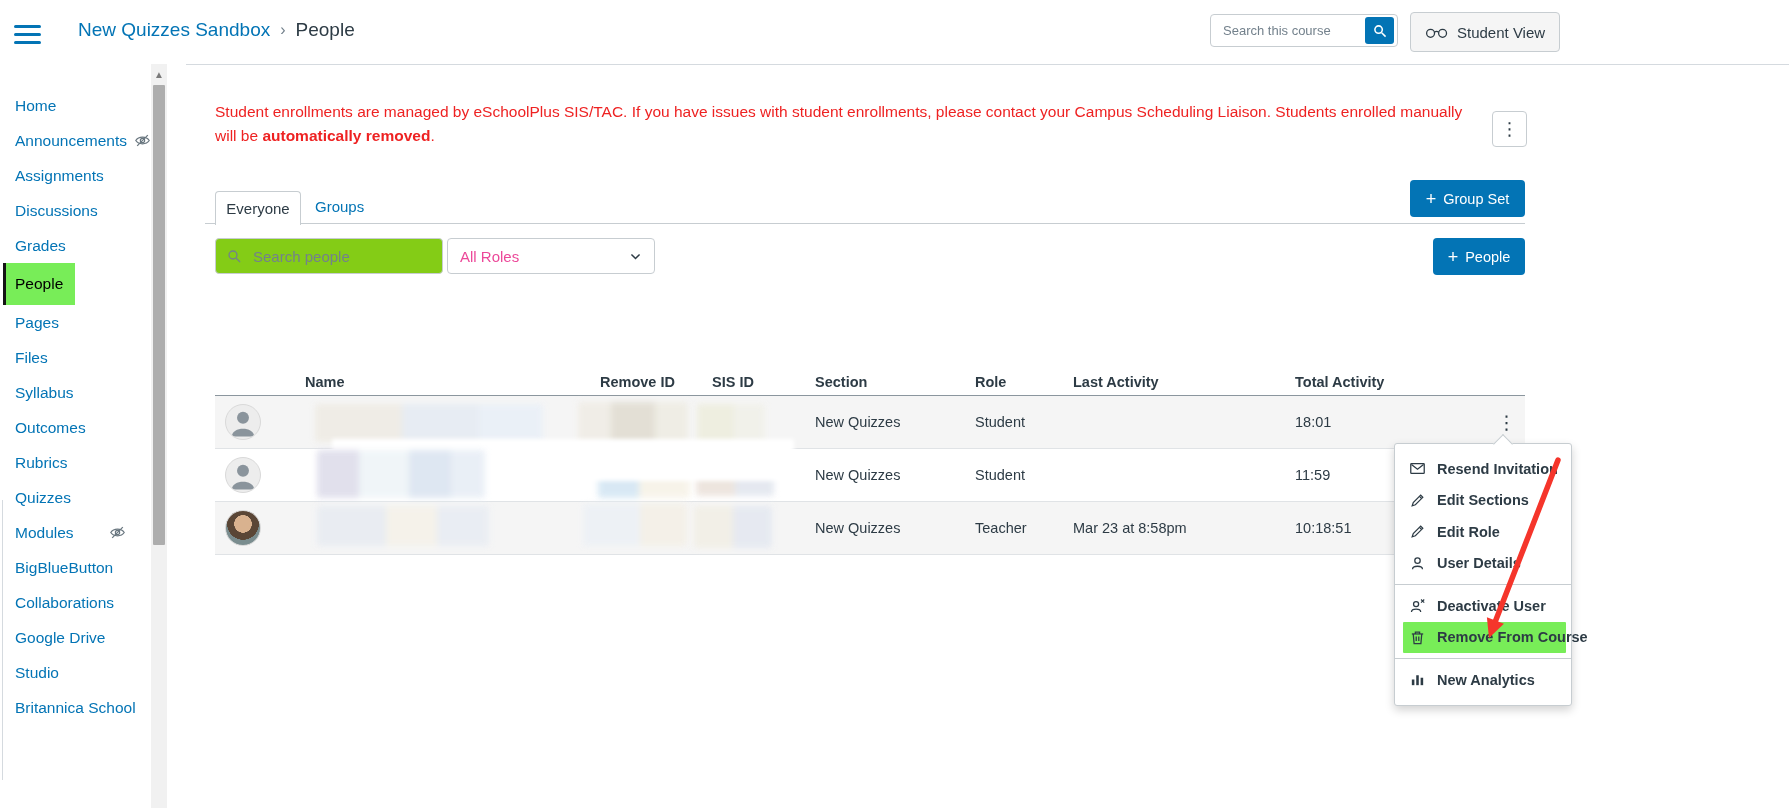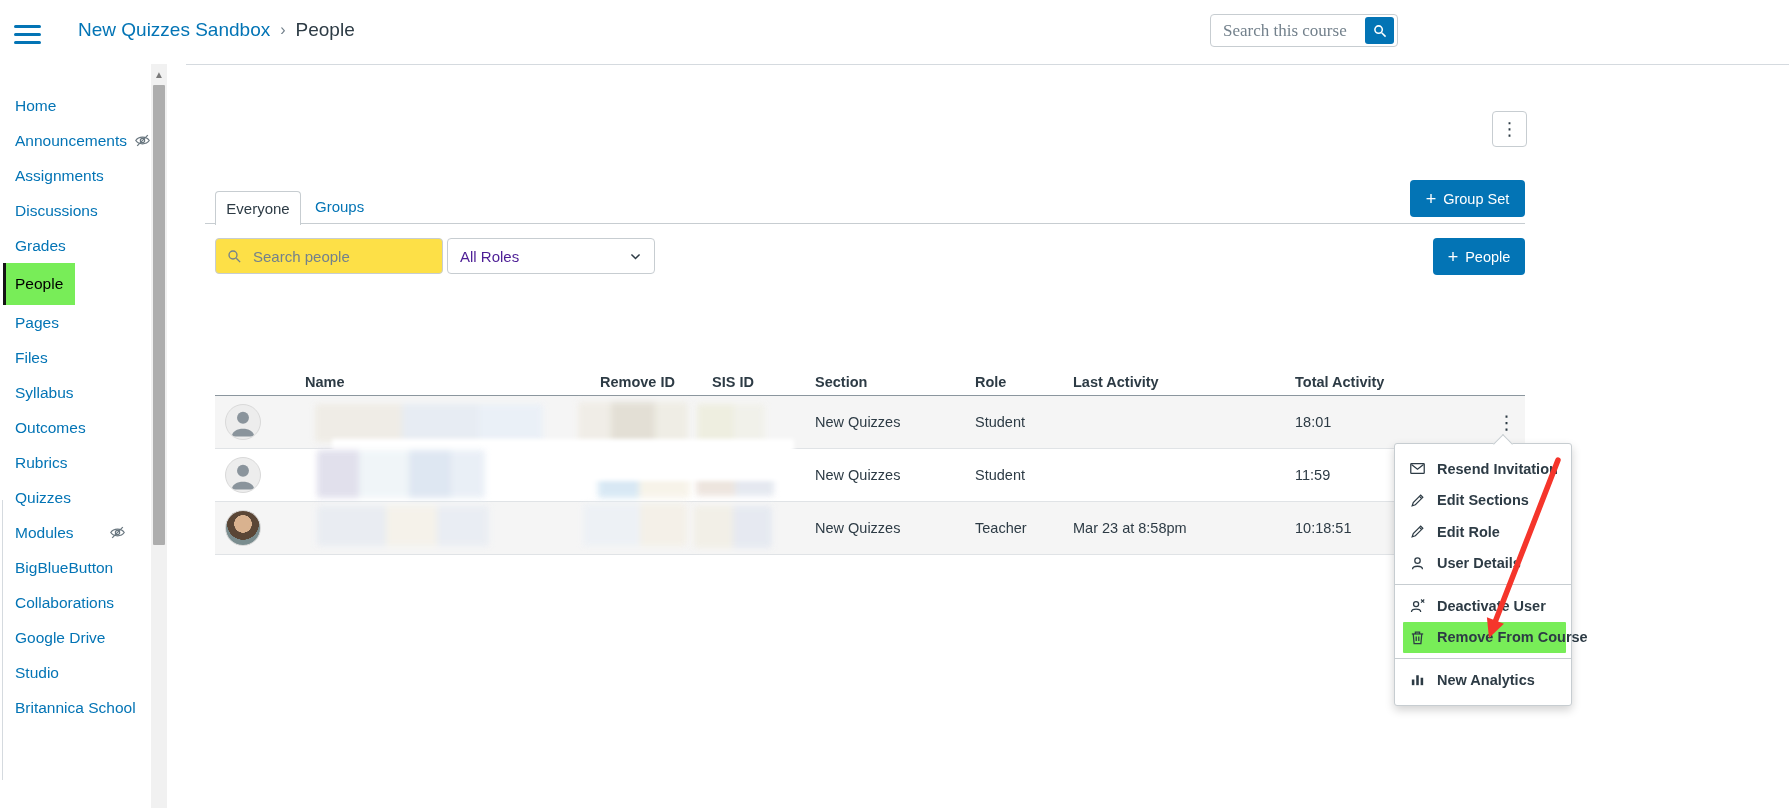--- a/index.html
+++ b/index.html
@@ -6,22 +6,22 @@
   #app{position:relative;width:1789px;height:808px;background:#fff;overflow:hidden;
        font-family:"Liberation Sans",sans-serif;color:#2D3B45;}
   .abs{position:absolute;}
   a,.link{color:#0374B5;text-decoration:none;cursor:pointer;}
   
   .hamburger span{display:block;width:27px;height:3px;background:#0374B5;border-radius:2px;margin:5px 0;}
   .crumb{font-size:19px;}
   .crumb-sep{color:#73818C;font-size:16px;margin:0 10px;}
   .search-course{width:188px;height:33px;border:1px solid #C7CDD1;border-radius:4px;background:#fff;
        display:flex;align-items:center;box-sizing:border-box;padding-left:10px;}
-  .search-course input{border:none;outline:none;flex:1;font-size:17px;color:#a16207;min-width:0;
-       font-family:Liberation Serif, serif;background:transparent;}
+  .search-course input{border:none;outline:none;flex:1;font-size:13px;color:#a16207;min-width:0;
+       font-family:Liberation Sans, sans-serif;background:transparent;}
   .search-course input::placeholder{color:#73818C;}
   .search-btn{width:29px;height:27px;background:#0374B5;border-radius:3px;margin-right:3px;
        display:flex;align-items:center;justify-content:center;color:#fff;cursor:pointer;flex:none;}
   .btn-light{height:38px;background:#F5F5F5;border:1px solid #C7CDD1;border-radius:4px;
        display:inline-flex;align-items:center;gap:8px;padding:0 14px;font-size:15px;color:#2D3B45;cursor:pointer;}
   .hdr-line{height:1px;background:#D5DADF;}
   
   .side{display:flex;flex-direction:column;align-items:flex-start;}
   .side-item{height:35px;display:inline-flex;align-items:center;gap:7px;font-size:15.5px;color:#0374B5;cursor:pointer;white-space:nowrap;}
   .side-item.active{background:#78ED58;color:#000;border-left:3px solid #151515;
@@ -34,26 +34,26 @@
   .tab-line{height:1px;background:#C7CDD1;}
   .tab-active{background:#fff;border:1px solid #C7CDD1;border-bottom:none;border-radius:4px 4px 0 0;
        display:flex;align-items:center;justify-content:center;font-size:15px;color:#2D3B45;cursor:default;}
   .tab-link{font-size:15px;}
   .btn-blue{background:#0374B5;color:#fff;border:none;border-radius:4px;height:37px;
        display:inline-flex;align-items:center;justify-content:center;gap:7px;font-size:14.5px;
        font-family:"Liberation Sans",sans-serif;cursor:pointer;padding:0 15px;}
   .btn-blue .plus{font-size:18px;font-weight:400;line-height:1;}
   
   .f-input{width:228px;height:36px;border:1px solid #C7CDD1;border-radius:4px;box-sizing:border-box;
-       display:flex;align-items:center;padding-left:11px;gap:9px;color:#73818C;background:#fde047;}
+       display:flex;align-items:center;padding-left:11px;gap:9px;color:#73818C;background:#84cc16;}
   .f-input input{border:none;outline:none;flex:1;font-size:15px;color:#2D3B45;min-width:0;
        font-family:"Liberation Sans",sans-serif;background:transparent;}
   .f-input input::placeholder{color:#73818C;}
   .f-select{width:208px;height:36px;border:1px solid #C7CDD1;border-radius:4px;box-sizing:border-box;
-       display:flex;align-items:center;padding:0 12px;font-size:15px;color:#4c1d95;cursor:pointer;background:#fff;}
+       display:flex;align-items:center;padding:0 12px;font-size:15px;color:#ec4899;cursor:pointer;background:#fff;}
   .f-select .grow{flex:1;}
   
   .th{font-weight:700;font-size:14.5px;}
   .t-row{left:215px;width:1310px;height:52px;position:absolute;}
   .t-row.alt{background:#F5F5F5;}
   .cell{position:absolute;top:0;height:52px;display:flex;align-items:center;font-size:14.5px;color:#2D3B45;}
   .avatar{width:34px;height:34px;border-radius:50%;background:#EDEDED;border:1px solid #D9D9D9;
        overflow:hidden;display:flex;align-items:center;justify-content:center;cursor:pointer;}
   .kebab{color:#2D3B45;font-size:19px;letter-spacing:0;cursor:pointer;line-height:1;}
   .kebab-btn{width:33px;height:34px;border:1px solid #C7CDD1;border-radius:4px;background:#fff;
@@ -93,20 +93,28 @@
   <div class="abs search-course" style="left:1210px;top:14px;">
     <input type="text" placeholder="Search this course" style="">
     <div class="search-btn">
       <svg width="14" height="14" viewBox="0 0 20 20">
         <circle cx="8" cy="8" r="5.3" fill="none" stroke="#fff" stroke-width="2.2"></circle>
         <line x1="12.4" y1="12.4" x2="18" y2="18" stroke="#fff" stroke-width="2.2"></line>
       </svg>
     </div>
   </div>
 
+  <div class="abs btn-light" style="left:1410px;top:12px;">
+    <svg width="24" height="13" viewBox="0 0 28 14">
+      <circle cx="6.5" cy="8" r="4.6" fill="none" stroke="#2D3B45" stroke-width="1.5"></circle>
+      <circle cx="20.5" cy="8" r="4.6" fill="none" stroke="#2D3B45" stroke-width="1.5"></circle>
+      <path d="M11 6.6 Q13.5 4.6 16 6.6" fill="none" stroke="#2D3B45" stroke-width="1.5"></path>
+    </svg>
+    <span>Student View</span>
+  </div>
 
   <div class="abs hdr-line" style="left:186px;top:64px;width:1603px;"></div>
 
   <div class="abs sb-track" style="left:151px;top:64px;width:16px;height:744px;">
     <div class="sb-up" style="padding-top:5px;">▲</div>
     <div class="sb-thumb abs" style="left:2px;top:21px;width:12px;height:460px;"></div>
   </div>
 
   <div class="abs side" style="left:15px;top:88px;">
     <div class="side-item">
@@ -170,20 +178,24 @@
     <div class="side-item">
         <span>Studio</span>
       </div>
     <div class="side-item">
         <span>Britannica School</span>
       </div>
   </div>
 
   <div class="abs" style="left:0;top:500px;width:2px;height:280px;border-right:1px solid #D5DADF;"></div>
 
+  <div class="abs notice" style="left:215px;top:100px;width:1250px;">
+    <span>Student enrollments are managed by eSchoolPlus SIS/TAC. If you have issues with student enrollments, please contact your Campus Scheduling Liaison. Students enrolled manually will be</span>
+    <b>automatically removed</b><span>.</span>
+  </div>
   <div class="abs kebab-btn" style="left:1492px;top:111px;">
     <span>⋮</span>
   </div>
 
   <div class="abs tab-line" style="left:205px;top:223px;width:1320px;"></div>
   <div class="abs tab-active" style="left:215px;top:191px;width:84px;height:33px;z-index:2;">
     <span>Everyone</span>
   </div>
   <div class="abs tab-link link" style="left:315px;top:198px;">
     <span>Groups</span>

